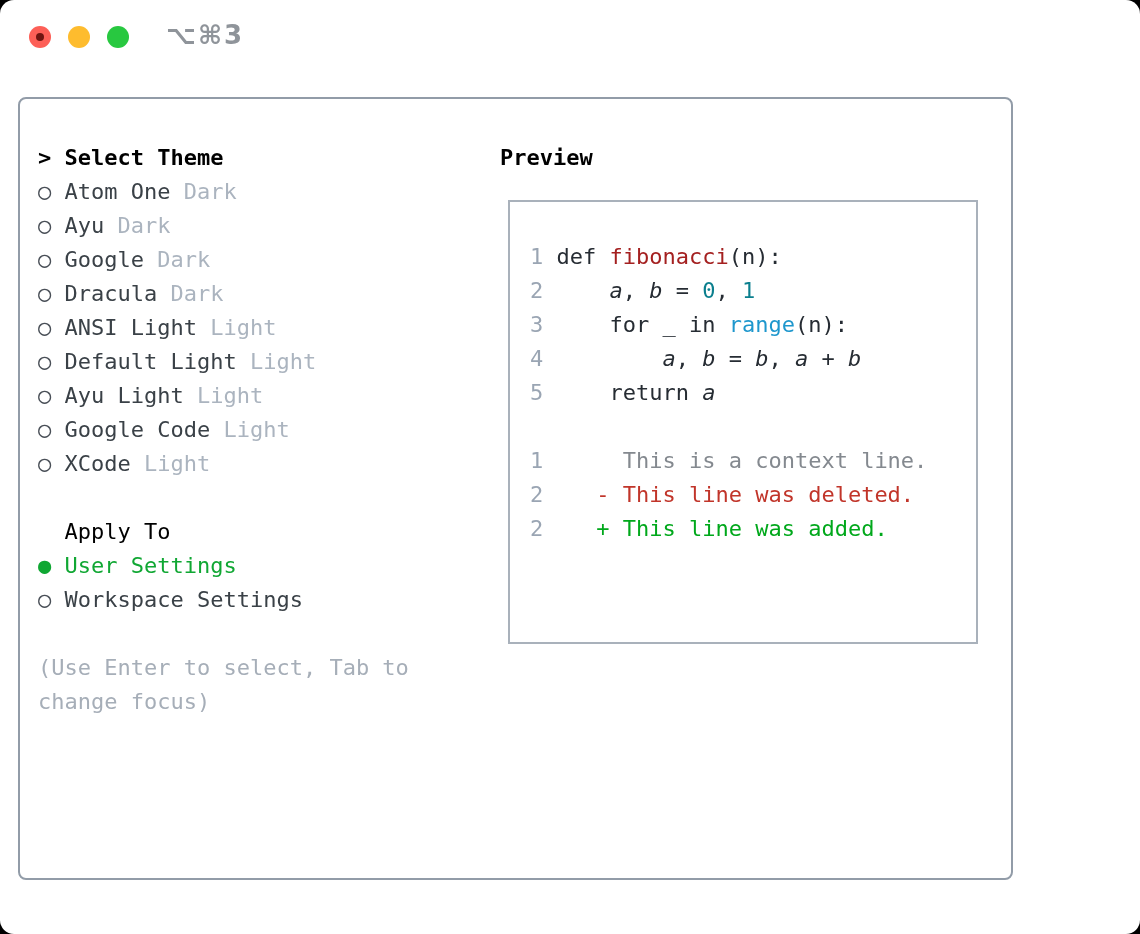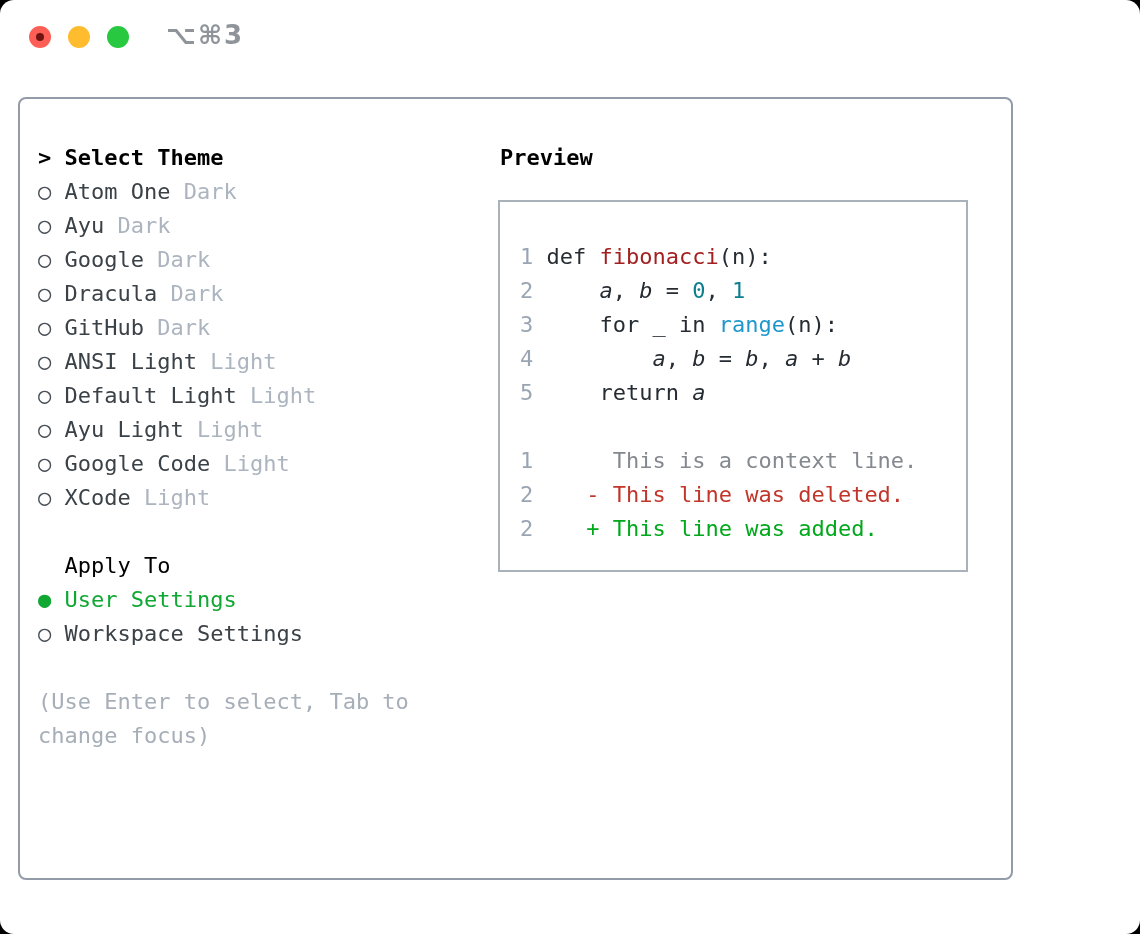--- a/index.html
+++ b/index.html
@@ -66,22 +66,22 @@
   .row .tag { color: #abb4bf; }
   .row .apply-hdr { color: #000; }
   .row.hint { color: #a6aeb8; }
   
   .preview-title {
     position: absolute; left: 480px; top: 42px;
     height: 34px; line-height: 34px;
     font-size: 22px; font-weight: bold; color: #000;
   }
   .preview-box {
-    position: absolute; left: 478px; top: 101px;
-    width: 470px; height: 372px;
+    position: absolute; left: 488px; top: 101px;
+    width: 470px; height: 444px;
     border: 2px solid #a9b1bb;
     box-sizing: border-box;
     background: #fff;
   }
   #preview-code {
     margin: 0; padding: 38px 0 0 20px;
     font-family: inherit;
     font-size: 22px; line-height: 34px;
   }
   .pline { height: 34px; white-space: pre; }
@@ -110,21 +110,20 @@
   <span class="shortcut">⌥⌘3</span>
 
   <div class="panel">
 
     <div class="list" id="theme-list">
         <div class="row"><span class="prompt">&gt; </span><span class="hdr">Select Theme</span></div>
         <div class="row"><span class="bullet">○ </span><span class="label">Atom One </span><span class="tag">Dark</span></div>
         <div class="row"><span class="bullet">○ </span><span class="label">Ayu </span><span class="tag">Dark</span></div>
         <div class="row"><span class="bullet">○ </span><span class="label">Google </span><span class="tag">Dark</span></div>
         <div class="row"><span class="bullet">○ </span><span class="label">Dracula </span><span class="tag">Dark</span></div>
-        <div class="row"><span class="bullet">○ </span><span class="label">GitHub </span><span class="tag">Dark</span></div>
         <div class="row"><span class="bullet">○ </span><span class="label">ANSI Light </span><span class="tag">Light</span></div>
         <div class="row"><span class="bullet">○ </span><span class="label">Default Light </span><span class="tag">Light</span></div>
         <div class="row"><span class="bullet">○ </span><span class="label">Ayu Light </span><span class="tag">Light</span></div>
         <div class="row"><span class="bullet">○ </span><span class="label">Google Code </span><span class="tag">Light</span></div>
         <div class="row"><span class="bullet">○ </span><span class="label">XCode </span><span class="tag">Light</span></div>
         <div class="row"><span> </span></div>
         <div class="row"><span>  </span><span class="apply-hdr">Apply To</span></div>
         <div class="row selected"><span class="bullet on">● </span><span class="label">User Settings</span></div>
         <div class="row"><span class="bullet">○ </span><span class="label">Workspace Settings</span></div>
         <div class="row"><span> </span></div>

